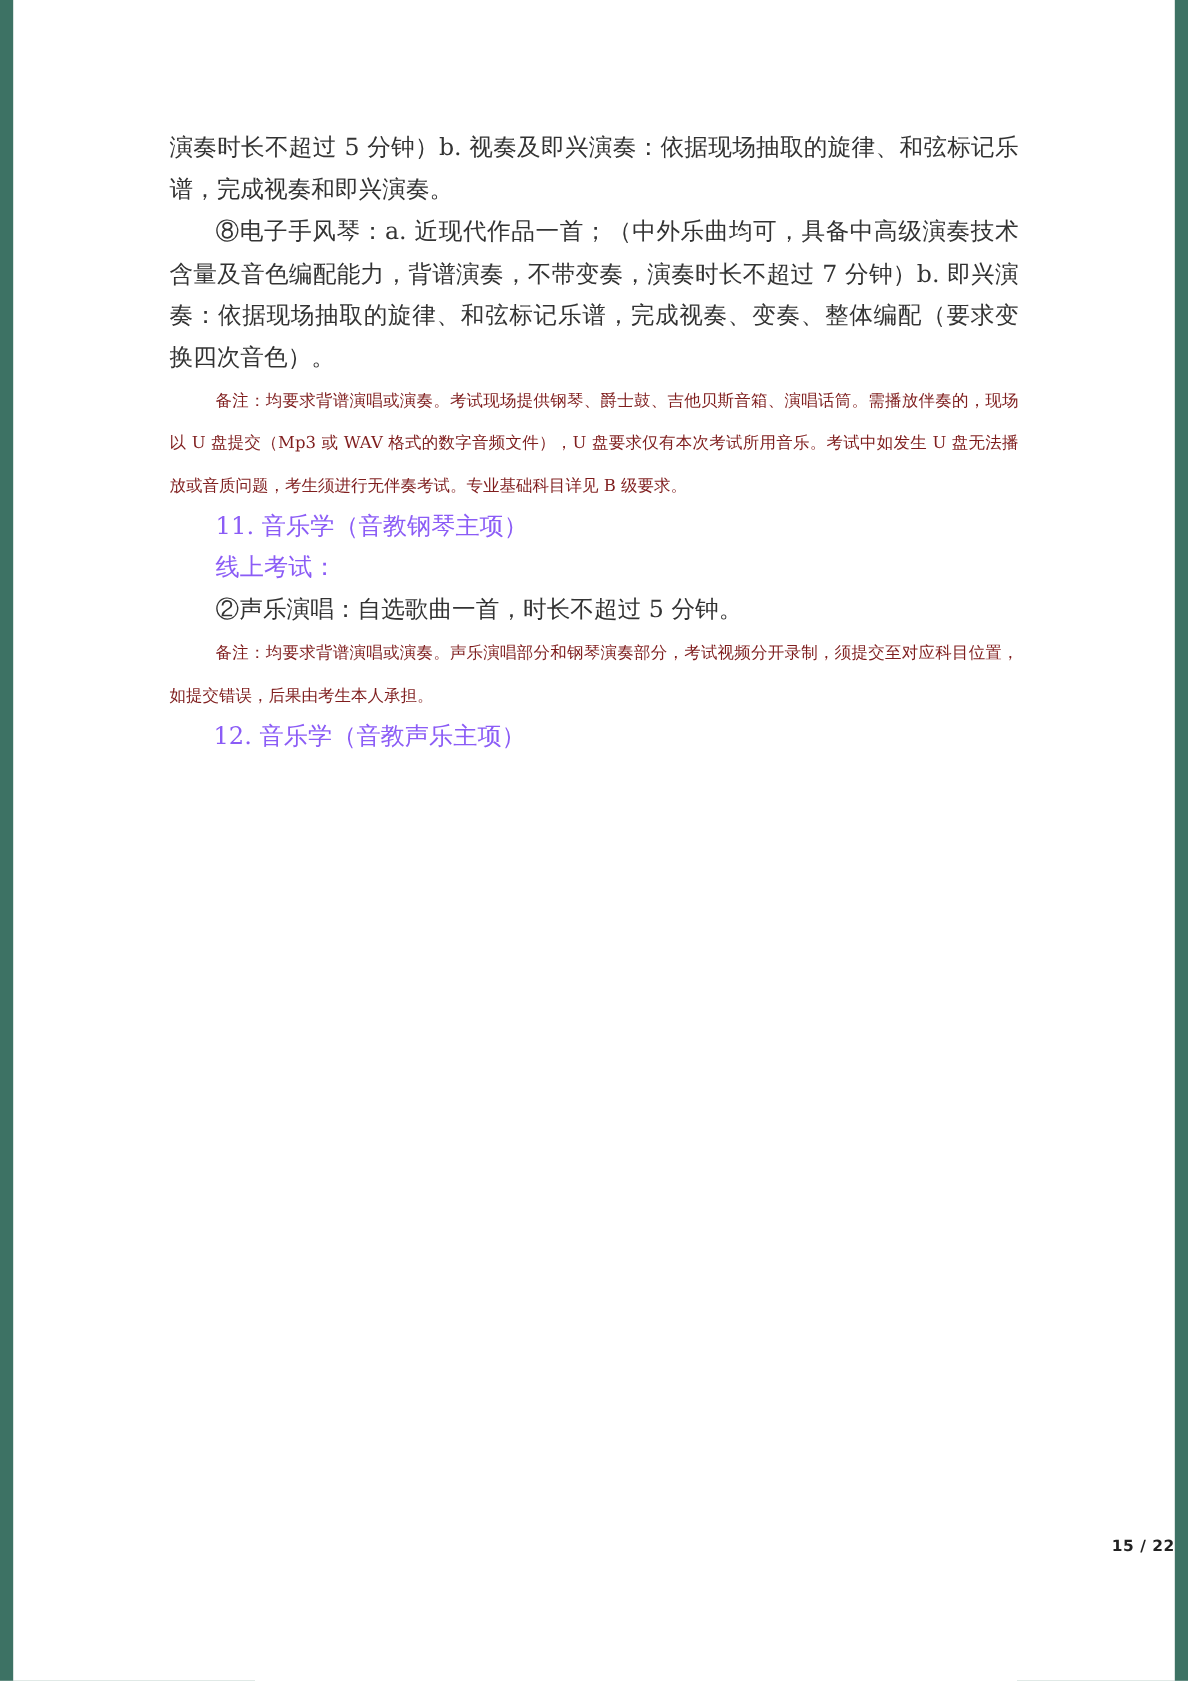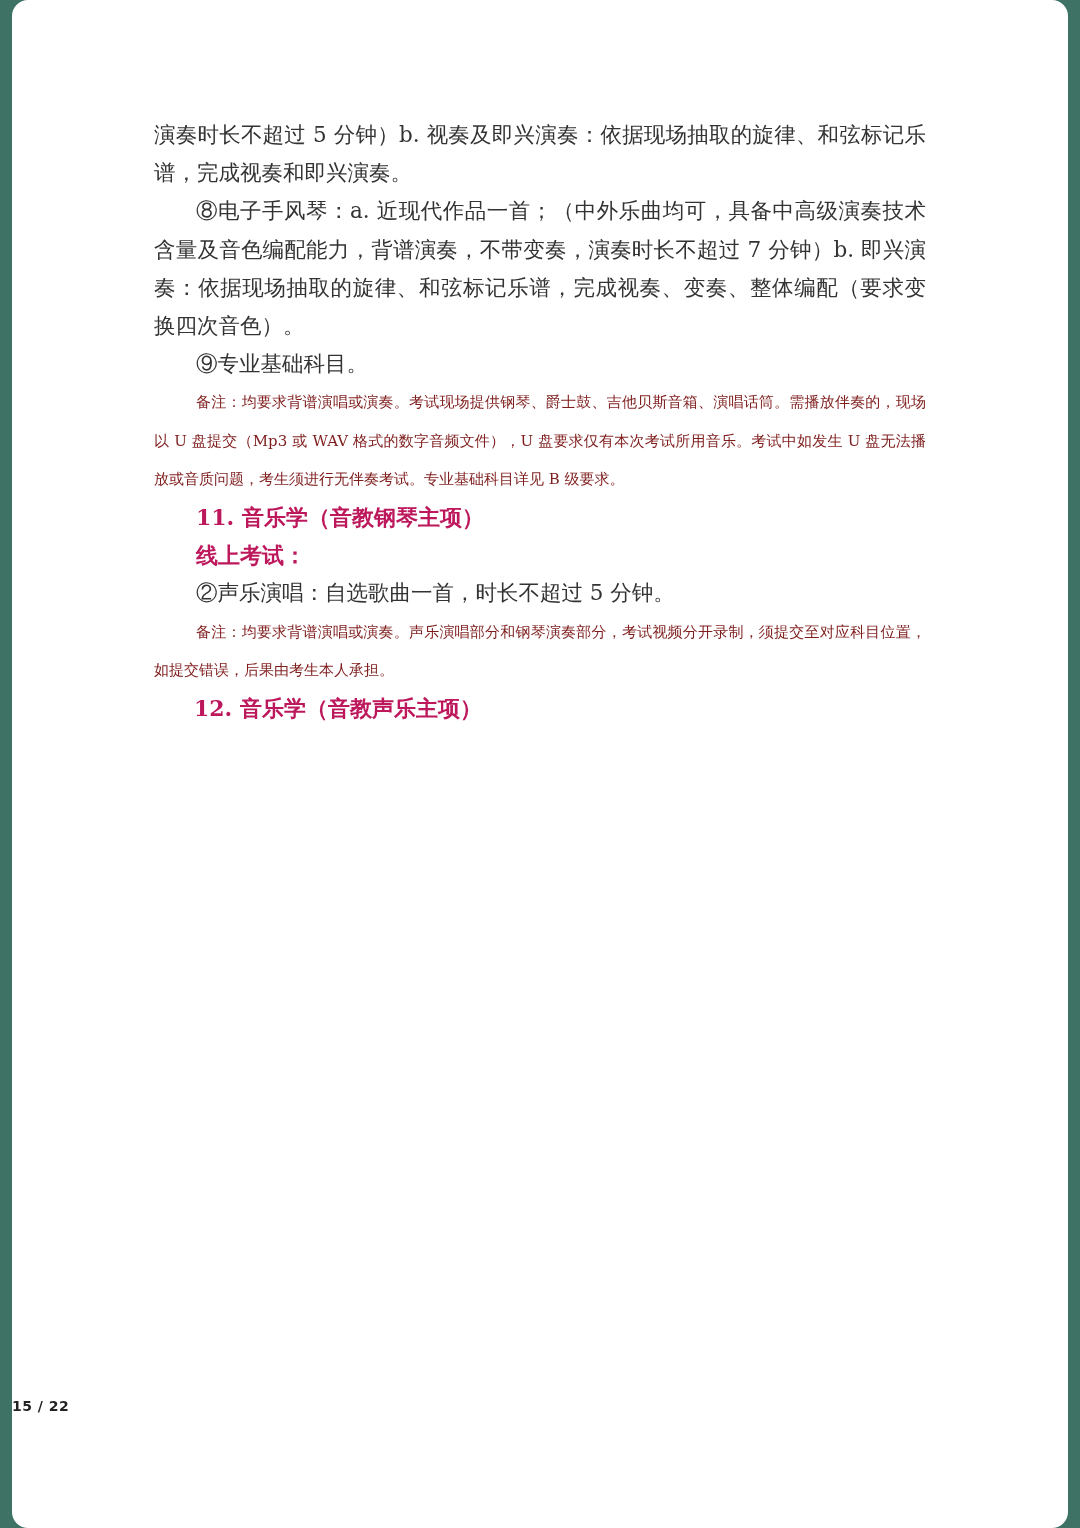--- a/index.html
+++ b/index.html
@@ -13,21 +13,20 @@
       position: relative;
       overflow: hidden;
     }
     .page {
       position: absolute;
       left: 12px;
       top: 0;
       width: 1056px;
       height: 1528px;
       background: #ffffff;
-      border-radius: 16px;
     }
     .content {
       position: absolute;
       left: 142px;
       top: 116px;
       width: 772px;
       font-family: "DejaVu Serif", "Liberation Serif", serif;
       font-size: 21.5px;
       line-height: 38.2px;
       color: #333333;
@@ -42,49 +41,48 @@
     }
     .para.noindent {
       text-indent: 0;
     }
     .note {
       color: #7f1d1d;
       font-weight: normal;
       font-size: 15px;
     }
     .heading {
-      color: #be185d;
-      font-weight: bold;
+      color: #8b5cf6;
+      font-weight: normal;
       font-size: 22px;
     }
     .heading.flush {
       text-indent: 0;
       margin-left: 40px;
     }
     .page-number {
       position: absolute;
       top: 1398px;
       left: 0;
       width: 1056px;
-      text-align: left;
+      text-align: right;
       font-family: "DejaVu Sans", "Liberation Sans", sans-serif;
       font-weight: bold;
       font-size: 14px;
       color: #222222;
       letter-spacing: 0.5px;
     }
   </style>
 </head>
 <body>
 
 <div class="page">
   <div class="content">
     <p class="para noindent">演奏时长不超过 5 分钟）b. 视奏及即兴演奏：依据现场抽取的旋律、和弦标记乐谱，完成视奏和即兴演奏。</p>
     <p class="para">⑧电子手风琴：a. 近现代作品一首；（中外乐曲均可，具备中高级演奏技术含量及音色编配能力，背谱演奏，不带变奏，演奏时长不超过 7 分钟）b. 即兴演奏：依据现场抽取的旋律、和弦标记乐谱，完成视奏、变奏、整体编配（要求变换四次音色）。</p>
-    <p class="para">⑨专业基础科目。</p>
     <p class="para note">备注：均要求背谱演唱或演奏。考试现场提供钢琴、爵士鼓、吉他贝斯音箱、演唱话筒。需播放伴奏的，现场以 U 盘提交（Mp3 或 WAV 格式的数字音频文件），U 盘要求仅有本次考试所用音乐。考试中如发生 U 盘无法播放或音质问题，考生须进行无伴奏考试。专业基础科目详见 B 级要求。</p>
     <p class="para heading">11.  音乐学（音教钢琴主项）</p>
     <p class="para heading">线上考试：</p>
     <p class="para">②声乐演唱：自选歌曲一首，时长不超过 5 分钟。</p>
     <p class="para note">备注：均要求背谱演唱或演奏。声乐演唱部分和钢琴演奏部分，考试视频分开录制，须提交至对应科目位置，如提交错误，后果由考生本人承担。</p>
     <p class="para heading flush">12.  音乐学（音教声乐主项）</p>
   </div>
   <div class="page-number">15  /  22</div>
 </div>
 

